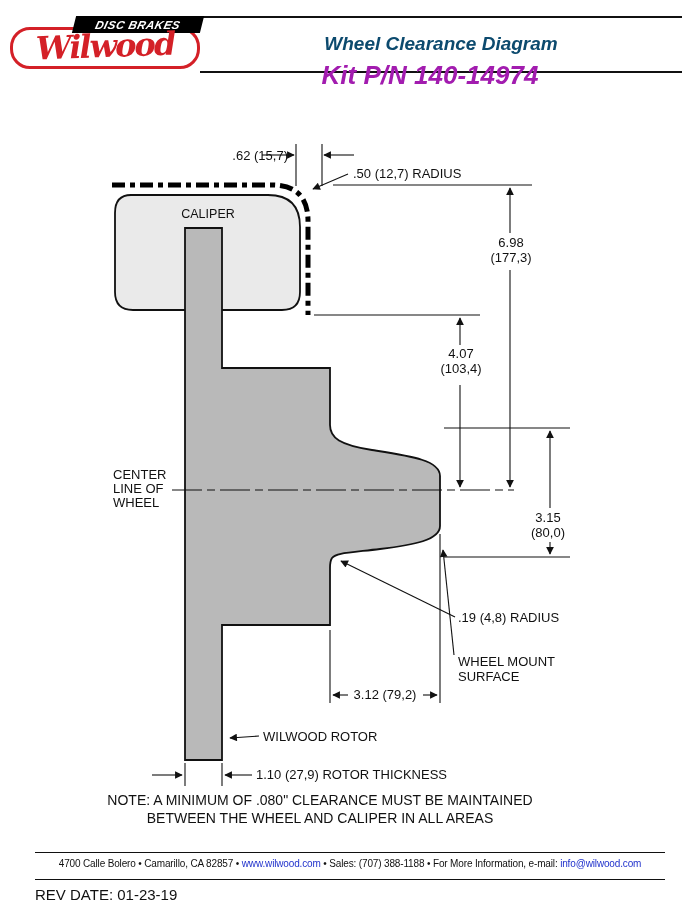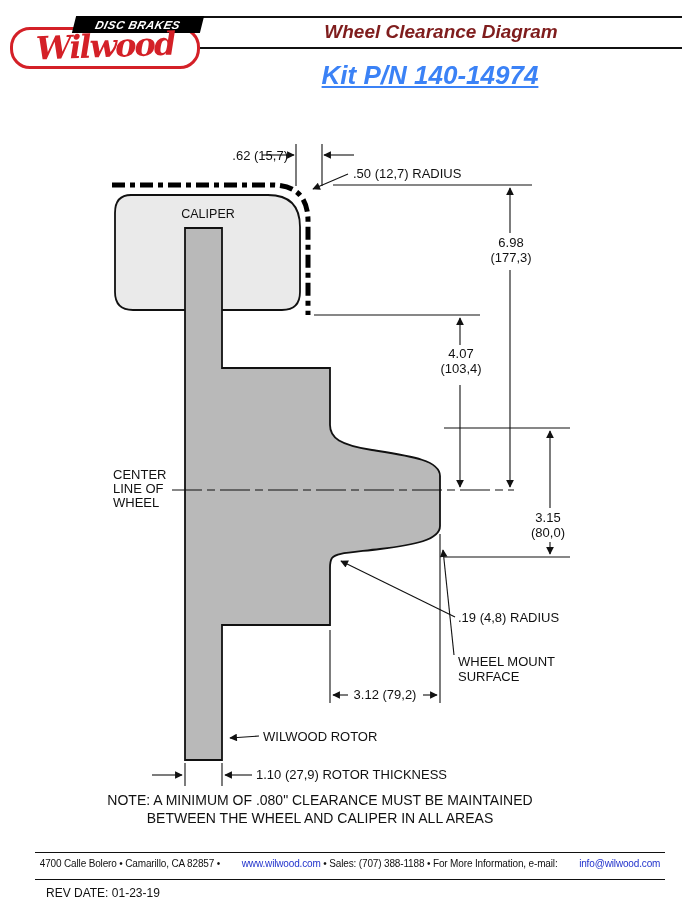--- a/index.html
+++ b/index.html
@@ -12,43 +12,43 @@
              border:3px solid #d42027;border-radius:20px;display:flex;align-items:center;justify-content:center;}
   .logo-script{position:relative;z-index:3;font:italic 700 32px "DejaVu Serif",serif;color:#d42027;
                letter-spacing:-2px;line-height:1;padding-bottom:5px;transform:rotate(-2deg);}
   .logo-banner{position:absolute;left:64px;top:0;width:128px;height:17px;background:#000;
                transform:skewX(-14deg);display:flex;align-items:center;justify-content:center;z-index:2;}
   .banner-text{color:#fff;font:italic 700 11.5px "Liberation Sans",sans-serif;letter-spacing:.5px;}
 
   
   .title-block{position:absolute;left:200px;top:16px;width:482px;
                border-top:2px solid #111;border-bottom:2px solid #111;padding:3px 0 4px 0;text-align:center;}
-  .title-block h1{margin:0;font:italic 700 19px "Liberation Sans",sans-serif;color:#7f1d1d;}
+  .title-block h1{margin:12px;font:italic 700 19px "Liberation Sans",sans-serif;color:#0c4a6e;}
   .kit{position:absolute;left:160px;top:60px;width:540px;margin:0;text-align:center;
-       font:italic 700 26px "Liberation Sans",sans-serif;color:#3b82f6;text-decoration:underline;}
+       font:italic 700 26px "Liberation Sans",sans-serif;color:#a21caf;}
 
   
   .diagram-svg{position:absolute;left:0;top:130px;}
   .lbl{font:13px "Liberation Sans",sans-serif;fill:#111;}
   .sm{font:12.5px "Liberation Sans",sans-serif;fill:#111;}
   .note{font:14px "Liberation Sans",sans-serif;fill:#111;}
   .mid{text-anchor:middle;} .end{text-anchor:end;}
   .ext{stroke:#111;stroke-width:1.1;fill:none;}
   .dim{stroke:#111;stroke-width:1.1;fill:none;}
   .shape{stroke:#111;stroke-width:1.8;}
   .clr{stroke:#000;stroke-width:5;fill:none;stroke-dasharray:13 5 5 5;}
   .cl{stroke:#111;stroke-width:1.2;fill:none;stroke-dasharray:30 5 8 5;}
 
   
   .footer-rule1{position:absolute;left:35px;right:35px;top:852px;border-top:1.5px solid #111;}
   .footer-text{position:absolute;left:0;top:858px;width:700px;margin:0;text-align:center;
                font-size:10px;letter-spacing:-0.15px;white-space:nowrap;color:#111;}
-  .footer-text a{color:#2233cc;text-decoration:none;margin-left:19px;}
+  .footer-text a{color:#2233cc;text-decoration:none;}
   .footer-rule2{position:absolute;left:35px;right:35px;top:879px;border-top:1.5px solid #111;}
-  .rev{position:absolute;left:46px;top:886px;margin:0;font-size:12px;color:#111;}
+  .rev{position:absolute;left:35px;top:886px;margin:0;font-size:15px;color:#111;}
 </style>
 </head>
 <body>
 
 <div class="page">
 
   <div class="logo">
     <div class="logo-oval">
       <span class="logo-script">Wilwood</span>
     </div>

